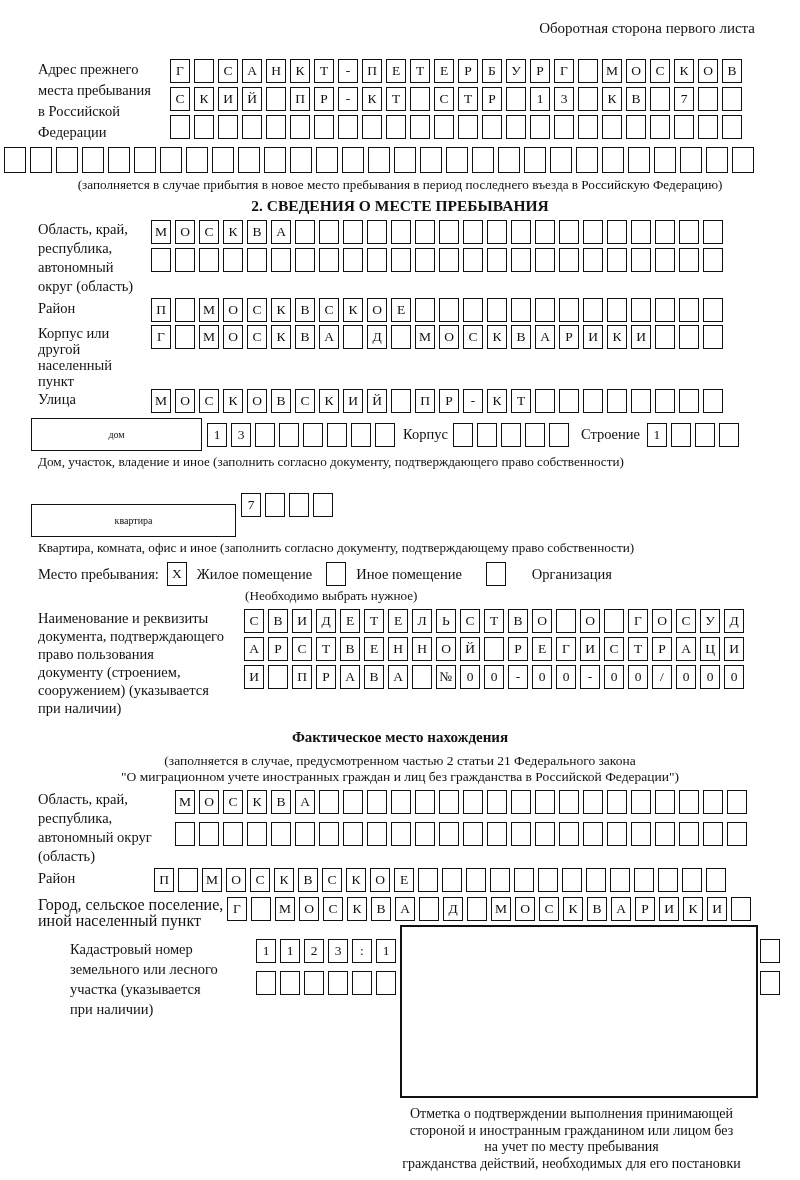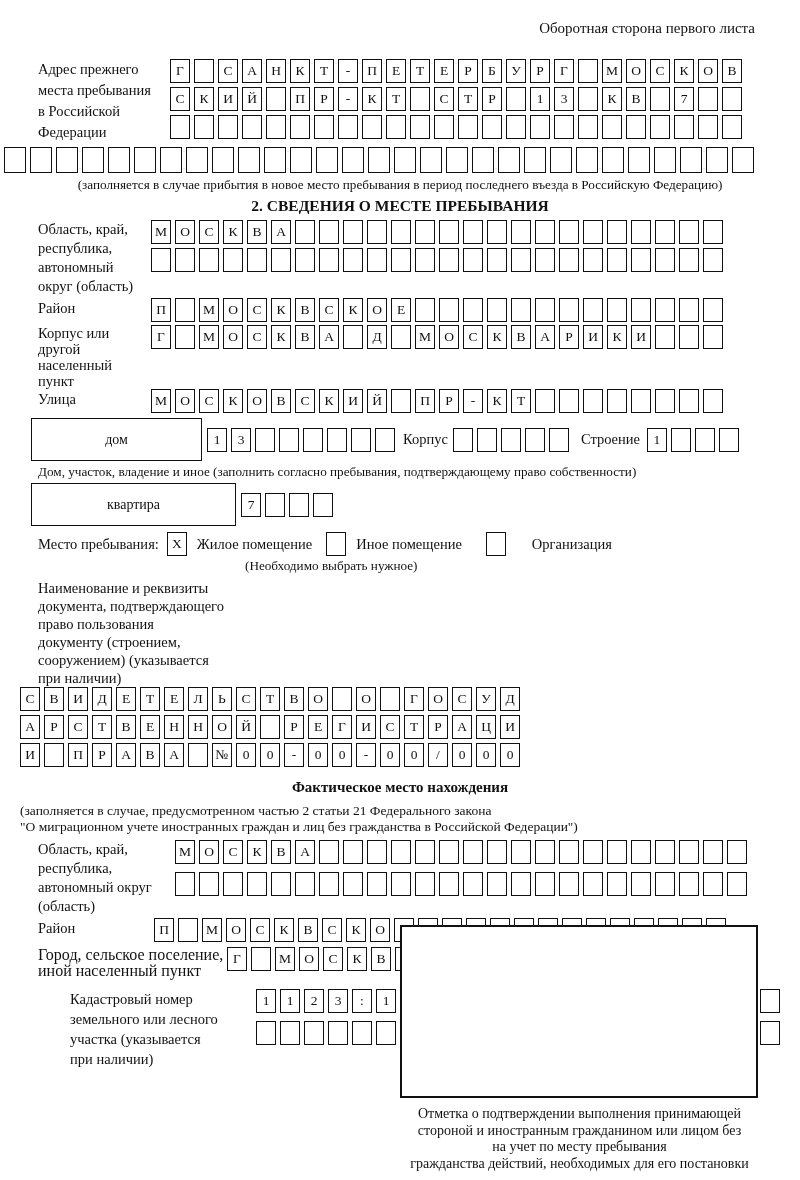--- a/index.html
+++ b/index.html
@@ -40,30 +40,30 @@
   .w155 { width:155px; }
   .w134 { width:134px; }
   .w207 { width:207px; }
   .w204 { width:204px; }
   .w224 { width:224px; }
 
   
   .inline-row { display:flex; align-items:center; }
   .widebox {
     display:flex; align-items:center; justify-content:center;
-    border:1.8px solid #111; height:43px; font-size:14px;
+    border:1.8px solid #111; height:33px; font-size:10px;
   }
   .small-label { font-size:14.5px; }
 
   .mesto-row { display:flex; align-items:center; padding-left:18px; font-size:14.5px; }
 
   .stamp-box { position:absolute; left:400px; top:905px; width:358px; height:173px; border:2px solid #111; background:#fff; }
-  .stamp-caption { position:absolute; left:392px; top:1086px; width:375px; text-align:center; font-size:14px; line-height:16.5px; }
-
-  .notes { text-align:left; font-size:13.5px; line-height:15.5px; }
+  .stamp-caption { position:absolute; left:384px; top:1086px; width:375px; text-align:center; font-size:14px; line-height:16.5px; }
+
+  .notes { text-align:center; font-size:13.5px; line-height:15.5px; }
 </style>
 </head>
 <body>
 
 <div id="page">
 
   <div class="corner-note">Оборотная сторона первого листа</div>
 
   <div class="frow" style="margin-top:22px;">
     <div class="lbl w150">
@@ -365,44 +365,45 @@
         <span class="cell"></span>
       </div>
     <div class="small-label" style="margin-left:12px;">Строение</div>
     <div class="cells" style="margin-left:7px;">
         <span class="cell">1</span>
         <span class="cell"></span>
         <span class="cell"></span>
         <span class="cell"></span>
       </div>
   </div>
-  <div class="caption left" style="margin-top:3px;">Дом, участок, владение и иное (заполнить согласно пребывания, подтверждающему право собственности)</div>
+  <div class="caption left" style="margin-top:3px;">Дом, участок, владение и иное (заполнить согласно документу, подтверждающего право собственности)</div>
 
   <div class="inline-row" style="margin-top:3px;">
-    <div class="widebox" style="margin-left:11px; width:205px;">квартира</div>
+    <div class="widebox" style="margin-left:11px; width:205px;margin-top:31px;">квартира</div>
     <div class="cells" style="margin-left:5px;">
         <span class="cell">7</span>
         <span class="cell"></span>
         <span class="cell"></span>
         <span class="cell"></span>
       </div>
   </div>
+  <div class="caption left" style="margin-top:3px;">Квартира, комната, офис и иное (заполнить согласно документу, подтверждающему право собственности)</div>
 
   <div class="mesto-row" style="margin-top:6px;">
     <span>Место пребывания:</span>
     <span class="cell" style="margin-left:8px;">X</span>
     <span style="margin-left:10px;">Жилое помещение</span>
     <span class="cell" style="margin-left:14px;"></span>
     <span style="margin-left:10px;">Иное помещение</span>
     <span class="cell" style="margin-left:24px;"></span>
     <span style="margin-left:26px;">Организация</span>
   </div>
   <div class="caption" style="margin-top:2px; padding-left:225px;">(Необходимо выбрать нужное)</div>
 
-  <div class="frow" style="margin-top:5px;flex-direction:column;">
+  <div class="frow" style="margin-top:5px;">
     <div class="lbl w224 lh18">
       <div>Наименование и реквизиты</div>
       <div>документа, подтверждающего</div>
       <div>право пользования</div>
       <div>документу (строением,</div>
       <div>сооружением) (указывается</div>
       <div>при наличии)</div>
     </div>
     <div class="grids">
       <div class="cells">

